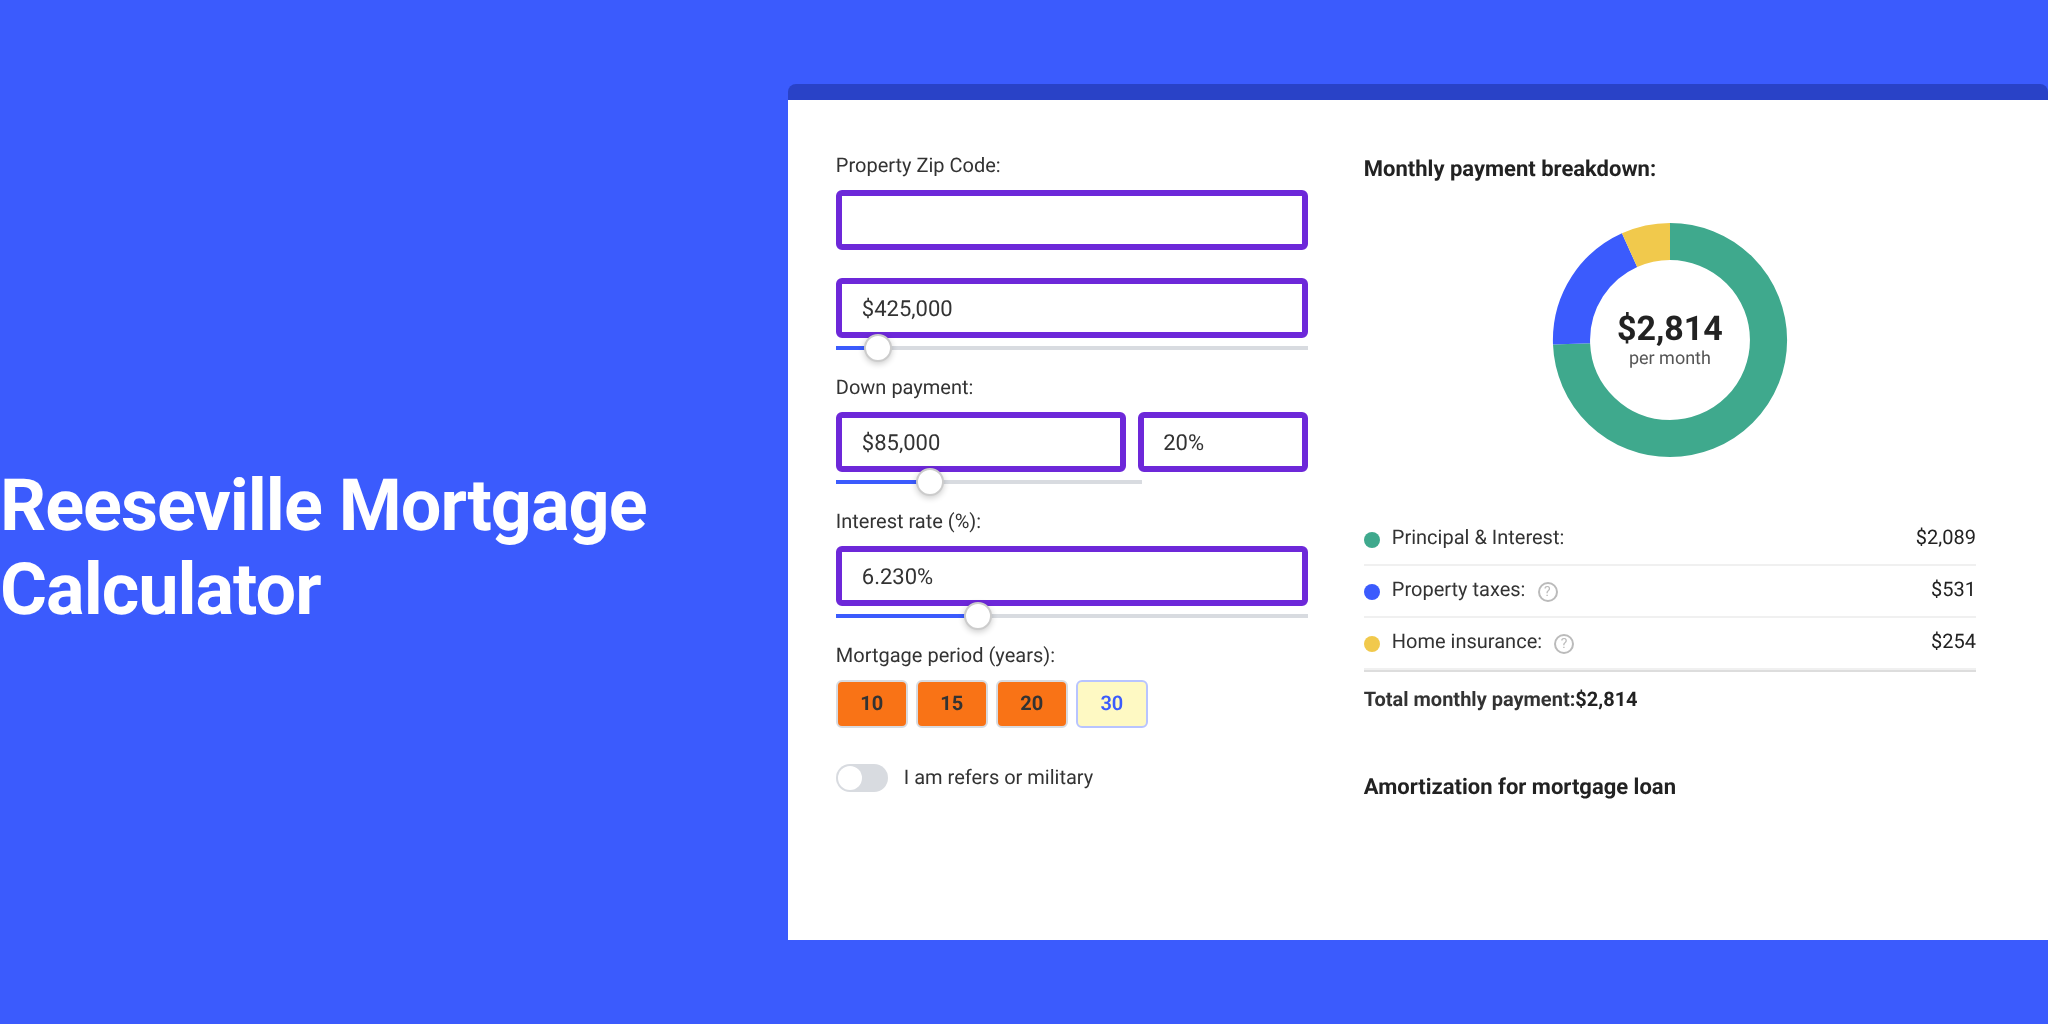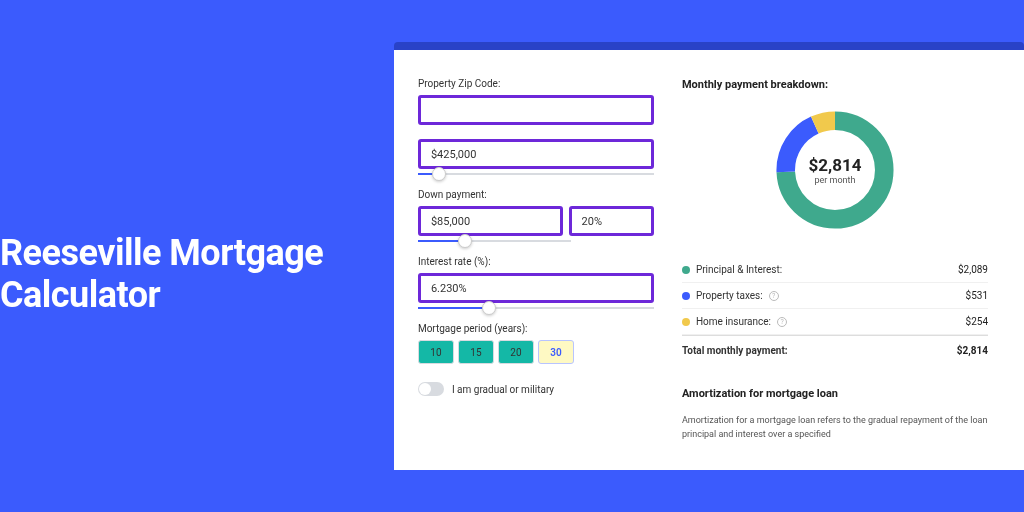--- a/index.html
+++ b/index.html
@@ -13,41 +13,41 @@
   .field-label { font-size: 10px; color: #333; margin-bottom: 6px; display: block; }
   .field-group { margin-bottom: 14px; }
   .input { width: 100%; border: 3px solid #6d28d9; border-radius: 3px; padding: 8px 10px; font-size: 11px; color: #333; background: #fff; height: 30px; }
   .input-row { display: flex; gap: 6px; }
   .input-row .input:first-child { flex: 2; }
   .input-row .input:last-child { flex: 1; }
   .slider-track { position: relative; height: 2px; background: #d8dbe0; margin-top: 4px; }
   .slider-fill { position: absolute; left: 0; top: 0; height: 2px; background: #3b5bfd; }
   .slider-thumb { position: absolute; top: -6px; width: 14px; height: 14px; border-radius: 50%; background: #fff; border: 1px solid #ccc; box-shadow: 0 1px 3px rgba(0,0,0,0.2); transform: translateX(-50%); }
   .period-row { display: flex; gap: 4px; }
-  .period-btn { width: 36px; height: 24px; border: 1px solid #d8dbe0; border-radius: 3px; background: #14b8a6; font-size: 10px; color: #333; display: flex; align-items: center; justify-content: center; cursor: pointer; }
+  .period-btn { width: 36px; height: 24px; border: 1px solid #d8dbe0; border-radius: 3px; background: #f97316; font-size: 10px; color: #333; display: flex; align-items: center; justify-content: center; cursor: pointer; font-weight: bold; }
   .period-btn.active { background: #fef9c3; border-color: #b8c4ff; color: #3b5bfd; font-weight: 600; }
   .toggle-row { display: flex; align-items: center; gap: 8px; margin-top: 18px; }
   .toggle { width: 26px; height: 14px; border-radius: 7px; background: #d8dbe0; position: relative; }
   .toggle::after { content: ""; position: absolute; left: 1px; top: 1px; width: 12px; height: 12px; border-radius: 50%; background: #fff; }
   .toggle-label { font-size: 10px; color: #333; }
   .section-title { font-size: 11px; font-weight: 700; color: #222; margin-bottom: 14px; }
   .donut-wrap { display: flex; justify-content: center; margin-bottom: 22px; }
   .donut { position: relative; width: 130px; height: 130px; }
   .donut svg { width: 130px; height: 130px; transform: rotate(-90deg); }
   .donut-center { position: absolute; inset: 0; display: flex; flex-direction: column; align-items: center; justify-content: center; }
   .donut-amount { font-size: 17px; font-weight: 700; color: #222; }
   .donut-sub { font-size: 9px; color: #555; }
   .legend-row { display: flex; align-items: center; justify-content: space-between; padding: 7px 0; border-bottom: 1px solid #f0f0f0; }
   .legend-row:last-of-type { border-bottom: none; }
   .legend-left { display: flex; align-items: center; gap: 6px; }
   .dot { width: 8px; height: 8px; border-radius: 50%; }
   .legend-label { font-size: 10px; color: #333; }
   .info-icon { width: 10px; height: 10px; border: 1px solid #bbb; border-radius: 50%; display: inline-flex; align-items: center; justify-content: center; font-size: 7px; color: #bbb; }
   .legend-val { font-size: 10px; color: #222; }
-  .total-row { display: flex; justify-content: space-between; padding: 9px 0; border-top: 1px solid #ddd; margin-top: 0; }
+  .total-row { display: flex; padding: 9px 0; border-top: 1px solid #ddd; margin-top: 0; }
   .total-row .legend-label, .total-row .legend-val { font-weight: 700; font-size: 10px; }
   .amort-section { margin-top: 22px; }
   .amort-text { font-size: 9px; color: #555; margin-top: 8px; line-height: 1.5; }
 </style>
 </head>
 <body>
 
 <div class="outer">
   <div class="title">Reeseville Mortgage Calculator</div>
   <div class="card-shadow">
@@ -94,21 +94,21 @@
           <div class="period-row">
             <div class="period-btn">10</div>
             <div class="period-btn">15</div>
             <div class="period-btn">20</div>
             <div class="period-btn active">30</div>
           </div>
         </div>
 
         <div class="toggle-row">
           <div class="toggle"></div>
-          <span class="toggle-label">I am gradual or military</span>
+          <span class="toggle-label">I am refers or military</span>
         </div>
 
       </div>
 
       <div class="right">
         <div class="section-title">Monthly payment breakdown:</div>
 
         <div class="donut-wrap">
           <div class="donut">
             <svg viewBox="0 0 42 42">
@@ -149,20 +149,19 @@
           <span class="legend-val">$254</span>
         </div>
 
         <div class="total-row">
           <span class="legend-label">Total monthly payment:</span>
           <span class="legend-val">$2,814</span>
         </div>
 
         <div class="amort-section">
           <div class="section-title">Amortization for mortgage loan</div>
-          <div class="amort-text">Amortization for a mortgage loan refers to the gradual repayment of the loan principal and interest over a specified</div>
         </div>
 
       </div>
 
     </div>
   </div>
 </div>
 
 </body></html>

